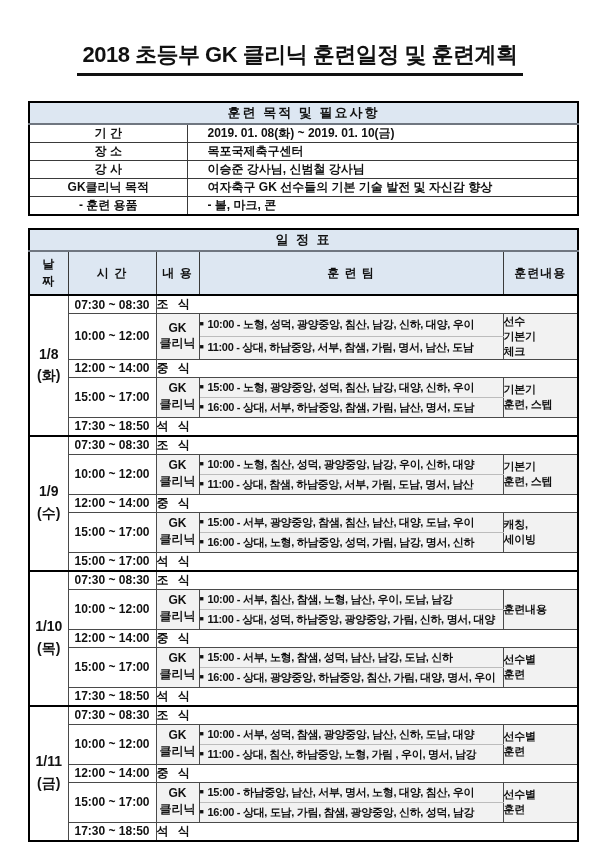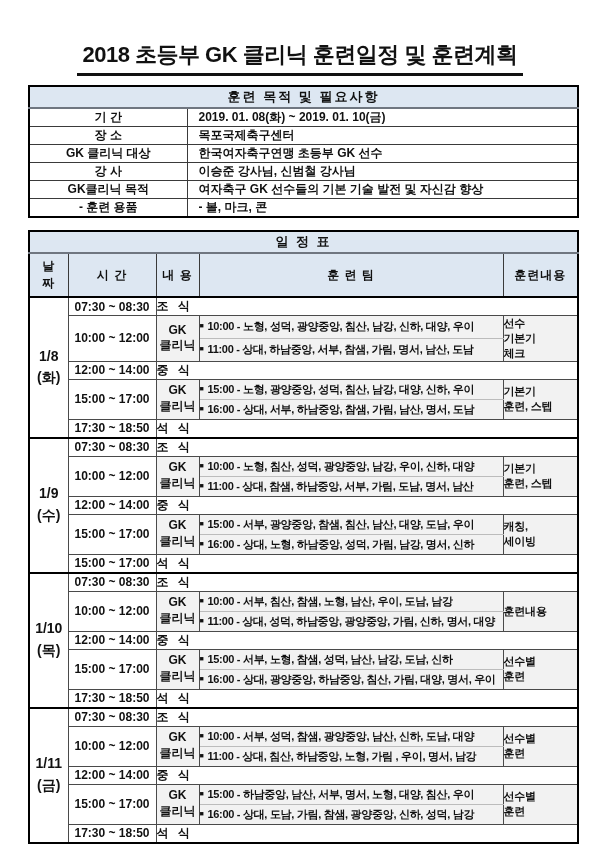--- a/index.html
+++ b/index.html
@@ -28,22 +28,22 @@
   .info, .sched { width: 549px; margin-left: 28px; border: 2px solid #000; }
   th, td { vertical-align: middle; }
   .band {
     background: #dde7f2;
     font-size: 13px; font-weight: 700;
     height: 22px; text-align: center; letter-spacing: 2px;
     border-bottom: 2px solid #6f7680;
   }
 
   
-  .info { margin-top: 9px; }
-  .info td { border: 1px solid #3a3a3a; font-size: 12px; font-weight: 700; height: 18px; padding: 0 11px; }
+  .info { margin-top: 25px; }
+  .info td { border: 1px solid #3a3a3a; font-size: 12px; font-weight: 700; height: 18px; padding: 0 20px; }
   .info .info-label { width: 158px; text-align: center; padding: 0 2px; }
   .info .info-value { text-align: left; }
 
   
   .sched { margin-top: 12px; }
   .sched th.colh {
     background: #dde7f2; border: 1px solid #3a3a3a; border-bottom: 2px solid #000;
     font-size: 12px; font-weight: 700; height: 20px; letter-spacing: 1px;
     padding: 4px;
   }
@@ -89,24 +89,20 @@
       </tr>
     </thead>
     <tbody id="info-body">
         <tr>
           <td class="info-label">기 간</td>
           <td class="info-value">2019. 01. 08(화) ~ 2019. 01. 10(금)</td>
         </tr>
         <tr>
           <td class="info-label">장 소</td>
           <td class="info-value">목포국제축구센터</td>
-        </tr>
-        <tr>
-          <td class="info-label">GK 클리닉 대상</td>
-          <td class="info-value">한국여자축구연맹 초등부 GK 선수</td>
         </tr>
         <tr>
           <td class="info-label">강 사</td>
           <td class="info-value">이승준 강사님, 신범철 강사님</td>
         </tr>
         <tr>
           <td class="info-label">GK클리닉 목적</td>
           <td class="info-value">여자축구 GK 선수들의 기본 기술 발전 및 자신감 향상</td>
         </tr>
         <tr>

